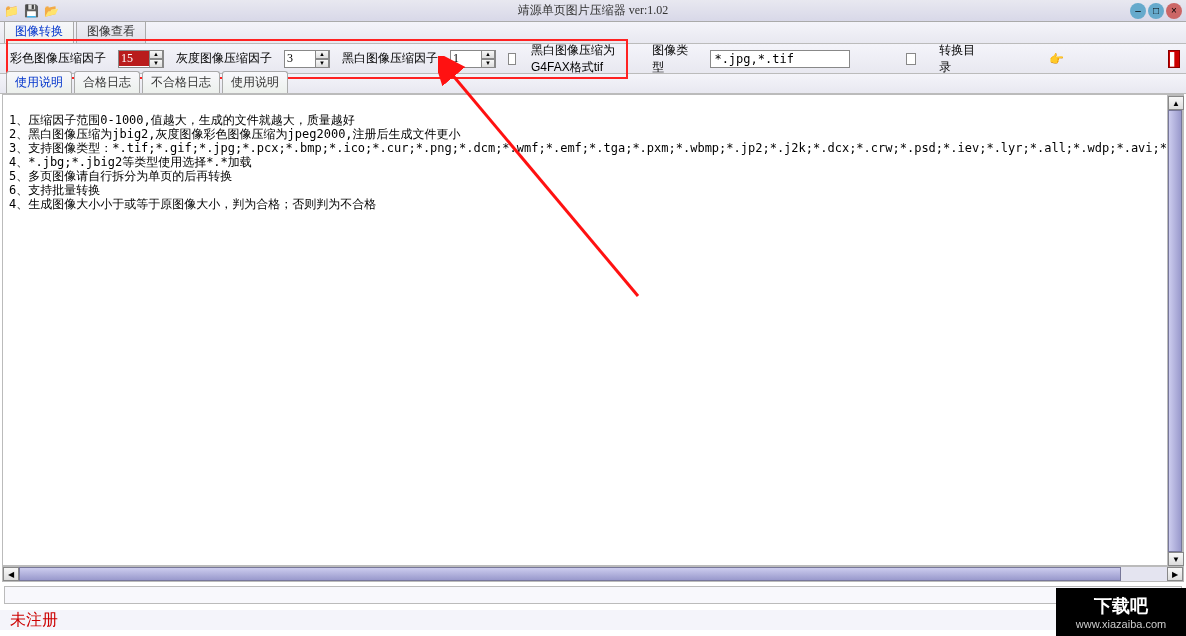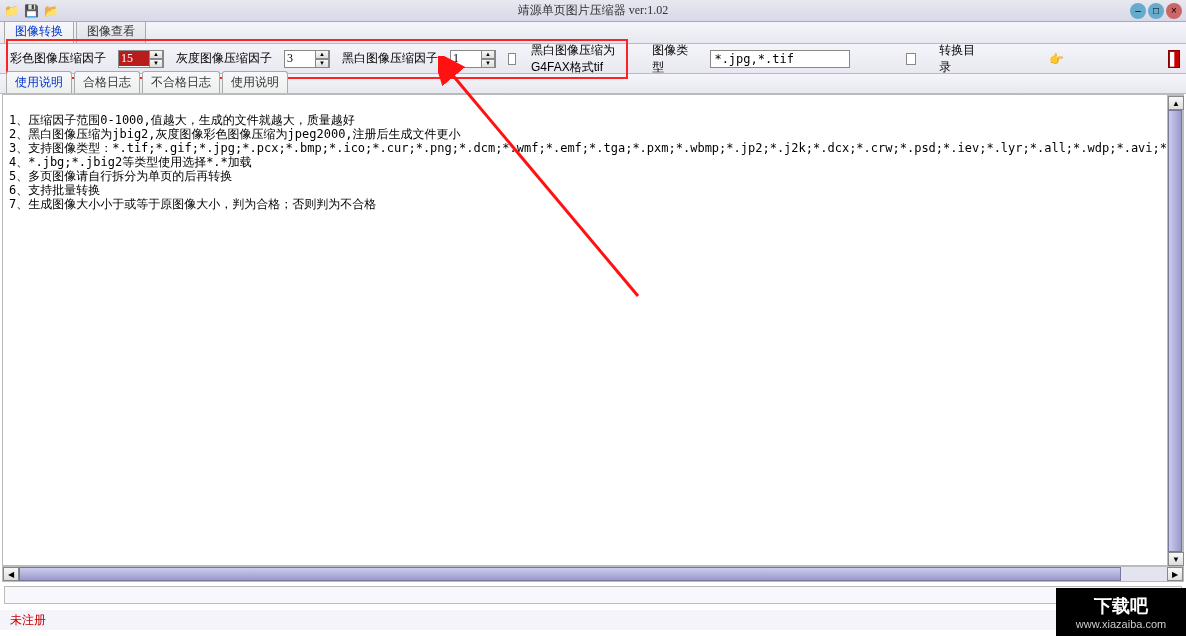--- a/index.html
+++ b/index.html
@@ -195,21 +195,21 @@
 
 .statusbar {
   position: absolute;
   bottom: 6px;
   left: 0;
   right: 0;
   height: 20px;
   display: flex;
   align-items: center;
   padding: 0 10px;
-  font-size: 12px;
+  font-size: 16px;
   background: #f4f4fa;
   margin-top: 47px;
 }
 .status-left { color: #cc0000; }
 .status-center { position: absolute; left: 50%; transform: translateX(-50%); color: #222; font-family: "SimSun", monospace; }
 
 
 .watermark {
   position: absolute;
   right: 0;
@@ -299,21 +299,21 @@
   <div class="sub-tab">使用说明</div>
 </div>
 
 <div class="content">
 <span class="content-line">1、压缩因子范围0-1000,值越大，生成的文件就越大，质量越好</span>
 <span class="content-line">2、黑白图像压缩为jbig2,灰度图像彩色图像压缩为jpeg2000,注册后生成文件更小</span>
 <span class="content-line">3、支持图像类型：*.tif;*.gif;*.jpg;*.pcx;*.bmp;*.ico;*.cur;*.png;*.dcm;*.wmf;*.emf;*.tga;*.pxm;*.wbmp;*.jp2;*.j2k;*.dcx;*.crw;*.psd;*.iev;*.lyr;*.all;*.wdp;*.avi;*.mp</span>
 <span class="content-line">4、*.jbg;*.jbig2等类型使用选择*.*加载</span>
 <span class="content-line">5、多页图像请自行拆分为单页的后再转换</span>
 <span class="content-line">6、支持批量转换</span>
-<span class="content-line">7、生成图像大小小于或等于原图像大小，判为合格；否则判为不合格</span>
+<span class="content-line">4、生成图像大小小于或等于原图像大小，判为合格；否则判为不合格</span>
 </div>
 
 <div class="vscroll">
   <div class="sc-btn">▲</div>
   <div class="vsc-track">
       <div class="vsc-thumb"></div>
     </div>
   <div class="sc-btn">▼</div>
 </div>
 

